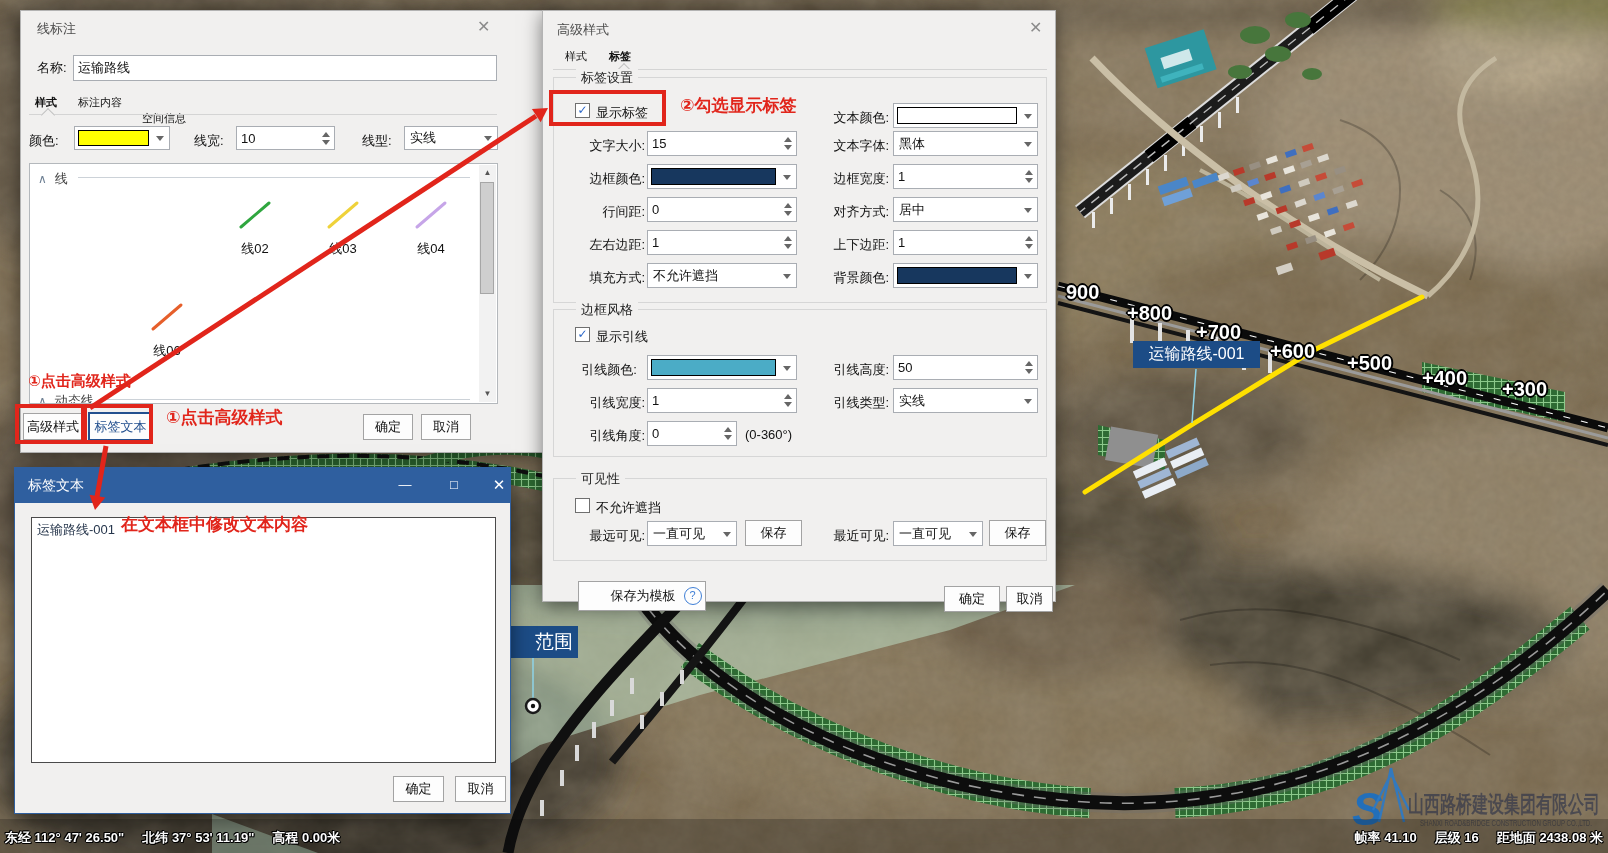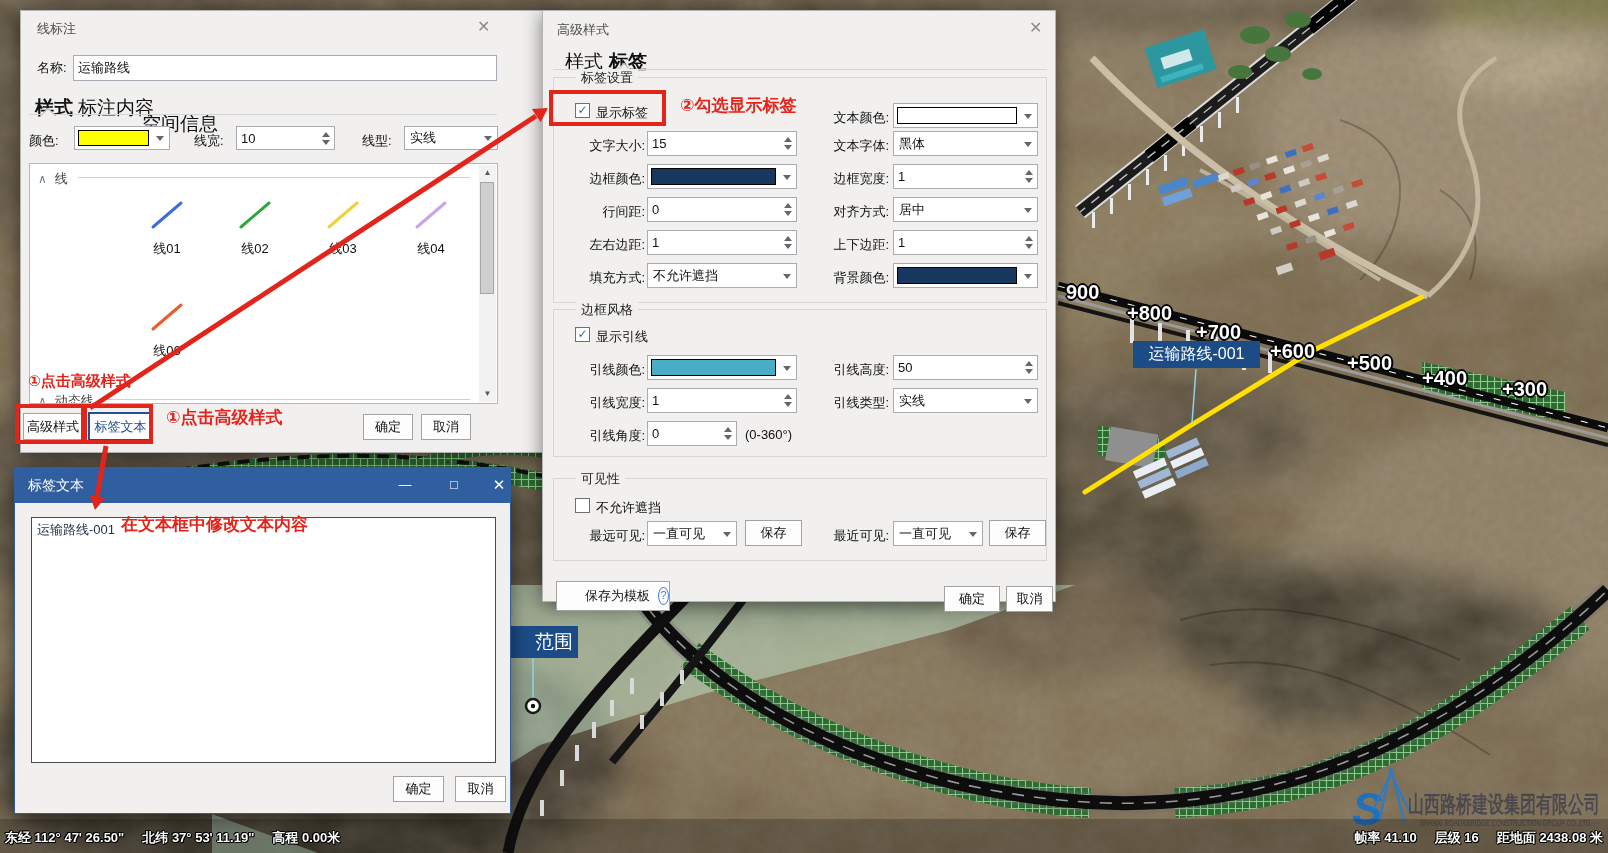--- a/index.html
+++ b/index.html
@@ -30,21 +30,21 @@
   .spin-arr{position:absolute;right:3px;top:0;bottom:0;width:10px;display:flex;flex-direction:column;justify-content:center;gap:3px;align-items:center;}
   .tri-up{width:0;height:0;border-left:4px solid transparent;border-right:4px solid transparent;border-bottom:5px solid #666;}
   .tri-dn{width:0;height:0;border-left:4px solid transparent;border-right:4px solid transparent;border-top:5px solid #666;}
   .ddbox .val{position:absolute;left:5px;top:50%;transform:translateY(-50%);font-size:13px;color:#111;white-space:nowrap;}
   .ddbox .tri-dn,.combo .tri-dn{position:absolute;right:5px;top:50%;margin-top:-2px;}
   .combo .swatch{position:absolute;left:3px;top:3px;right:20px;bottom:3px;border:1px solid #000;box-sizing:border-box;}
   .btn{position:absolute;background:#fdfdfd;border:1px solid #a3a3a3;box-sizing:border-box;font-size:13px;color:#111;
        display:flex;align-items:center;justify-content:center;cursor:pointer;white-space:nowrap;}
   .chk{position:absolute;width:15px;height:15px;background:#fff;border:1px solid #6f6f6f;box-sizing:border-box;
        text-align:center;line-height:12px;font-size:12px;font-weight:bold;color:#2a66c8;}
-  .tab{position:absolute;font-size:19px;color:#111;cursor:pointer;white-space:nowrap;}
+  .tab{position:absolute;font-size:11px;color:#111;cursor:pointer;white-space:nowrap;}
   .tabline{position:absolute;height:1px;background:#d4d4d4;}
   .tabcaret{position:absolute;width:9px;height:9px;background:#f1f0ef;border-top:1px solid #c2c2c2;border-left:1px solid #c2c2c2;transform:rotate(45deg);}
   .grp{position:absolute;border:1px solid #d6d6d6;box-sizing:border-box;}
   .grp-label{position:absolute;left:22px;top:-9px;background:#f1f0ef;padding:0 5px;font-size:13px;color:#222;white-space:nowrap;}
   .hint{position:absolute;font-size:13px;color:#111;white-space:nowrap;}
   .helpdot{width:16px;height:16px;border:1px solid #3f7fd6;border-radius:50%;color:#3f7fd6;font-size:11px;line-height:15px;text-align:center;margin-left:8px;}
 
   
   .list{position:absolute;background:#fff;border:1px solid #b4b8bc;box-sizing:border-box;overflow:hidden;}
   .sechead{position:absolute;font-size:13px;color:#444;white-space:nowrap;}
@@ -331,26 +331,20 @@
     <div class="lbl lbl-l" style="left:341px;top:121px;">线型:</div>
     <div class="ddbox" style="left:383px;top:115px;width:94px;height:24px;">
       <span class="val">实线</span>
       <div class="tri-dn"></div>
     </div>
 
     <div class="list" style="left:8px;top:152px;width:469px;height:241px;">
       <div class="sechead" style="left:8px;top:6px;"><span class="chev">∧</span><span>线</span></div>
       <div class="secrule" style="left:48px;top:13px;width:392px;"></div>
 
-      <div class="tile" style="left:102px;top:31px;">
-        <svg width="44" height="40">
-            <line x1="8" y1="32" x2="36" y2="8" stroke-width="3" stroke-linecap="round" style="stroke: rgb(58, 111, 216);"></line>
-          </svg>
-        <div class="tlabel">线01</div>
-      </div>
       <div class="tile" style="left:190px;top:31px;">
         <svg width="44" height="40">
             <line x1="8" y1="32" x2="36" y2="8" stroke-width="3" stroke-linecap="round" style="stroke: rgb(47, 166, 63);"></line>
           </svg>
         <div class="tlabel">线02</div>
       </div>
       <div class="tile" style="left:278px;top:31px;">
         <svg width="44" height="40">
             <line x1="8" y1="32" x2="36" y2="8" stroke-width="3" stroke-linecap="round" style="stroke: rgb(239, 210, 58);"></line>
           </svg>
@@ -474,21 +468,21 @@
       <div class="swatch" style="background-color: rgb(23, 55, 94);"></div>
       <div class="tri-dn"></div>
     </div>
 
     <div class="grp" style="left:10px;top:298px;width:494px;height:148px;">
       <div class="grp-label">边框风格</div>
     </div>
     <div class="chk" style="left:32px;top:316px;"><span>✓</span></div>
     <div class="lbl lbl-l" style="left:53px;top:317px;">显示引线</div>
 
-    <div class="lbl" style="left:30px;top:350px;width:72px;">引线颜色:</div>
+    <div class="lbl" style="left:30px;top:350px;width:72px;text-align:center;">引线颜色:</div>
     <div class="combo" style="left:104px;top:344px;width:150px;height:25px;">
       <div class="swatch" style="background-color: rgb(75, 172, 198);"></div>
       <div class="tri-dn"></div>
     </div>
     <div class="lbl" style="left:276px;top:350px;width:70px;">引线高度:</div>
     <div class="spinbox" style="left:350px;top:344px;width:145px;height:25px;">
       <input value="50" style="">
       <div class="spin-arr">
           <div class="tri-up"></div>
           <div class="tri-dn"></div>
@@ -530,21 +524,21 @@
         <div class="tri-dn"></div>
     </div>
     <div class="btn" style="left:202px;top:509px;width:57px;height:26px;">保存</div>
     <div class="lbl" style="left:276px;top:516px;width:70px;">最近可见:</div>
     <div class="ddbox" style="left:350px;top:510px;width:90px;height:25px;">
       <span class="val">一直可见</span>
         <div class="tri-dn"></div>
     </div>
     <div class="btn" style="left:446px;top:509px;width:57px;height:26px;">保存</div>
 
-    <div class="btn" style="left:13px;top:570px;width:114px;height:30px;padding-left:28px;">
+    <div class="btn" style="left:35px;top:570px;width:128px;height:30px;padding-left:28px;">
       <span>保存为模板</span>
       <span class="helpdot">?</span>
     </div>
     <div class="btn" style="left:401px;top:575px;width:56px;height:26px;">确定</div>
     <div class="btn" style="left:463px;top:575px;width:47px;height:26px;">取消</div>
   </div>
 
   <div class="dlg" id="dlg-text" style="left:14px;top:467px;width:497px;height:347px;">
     <div class="bluebar">
       <div class="btitle">标签文本</div>

